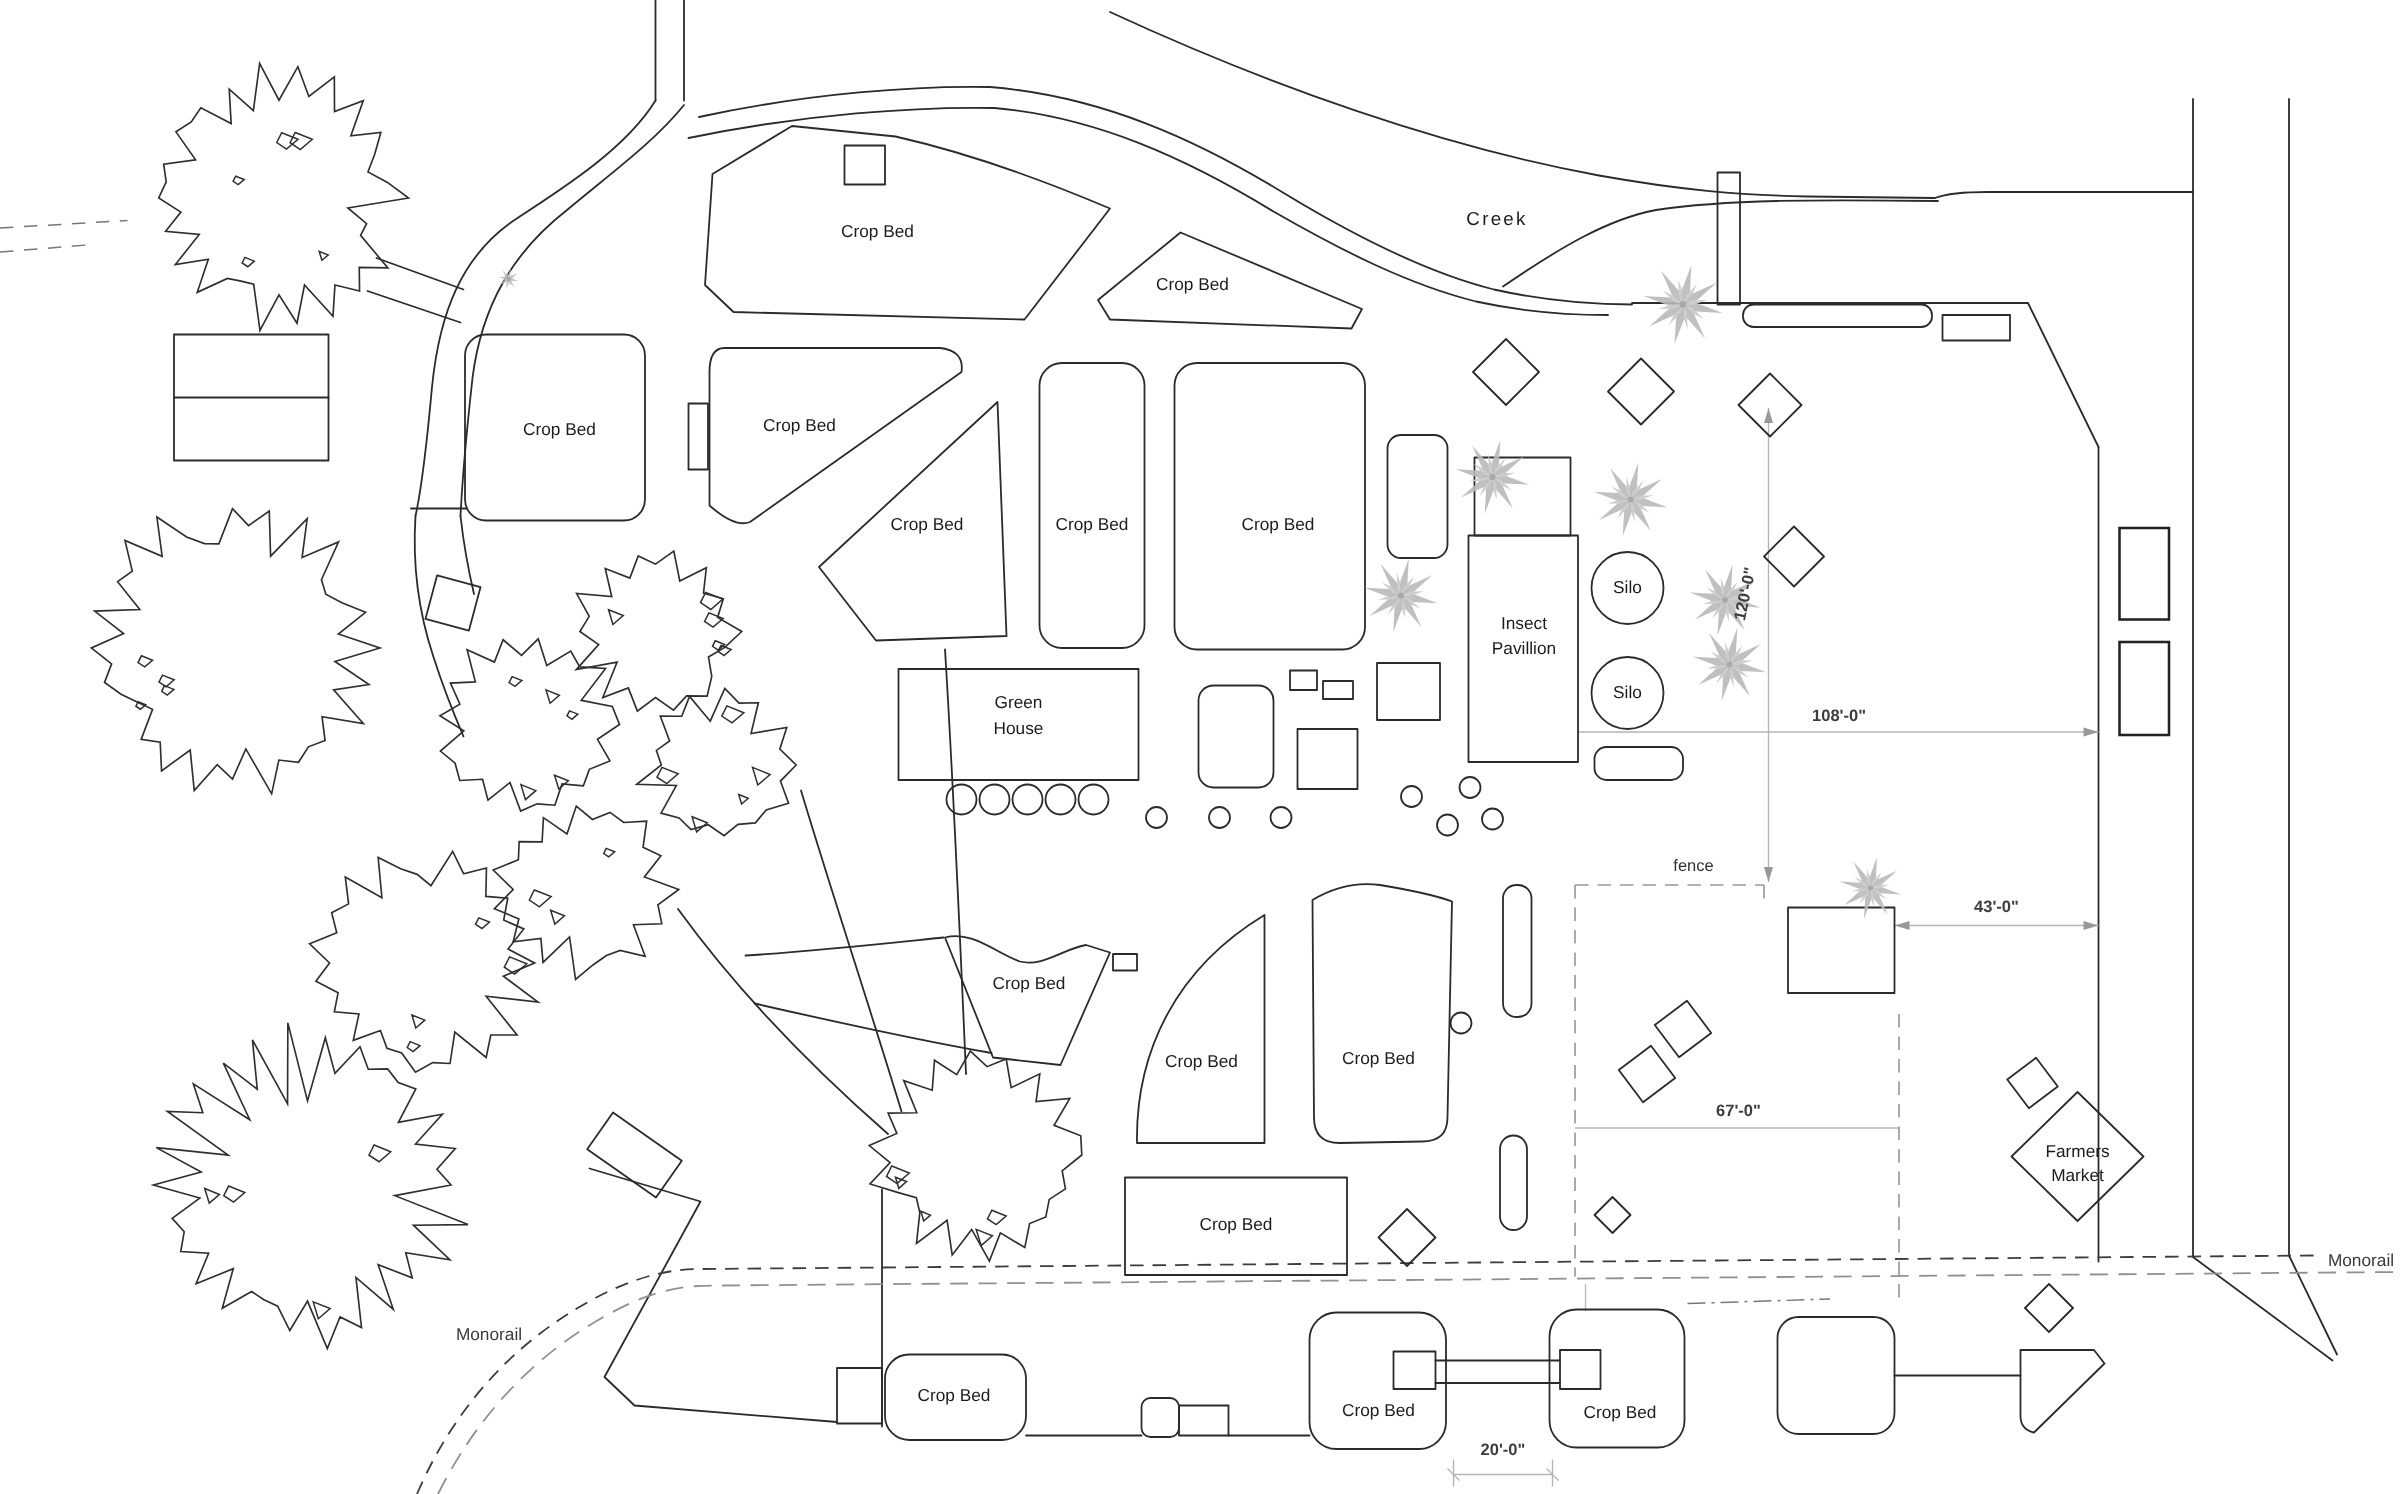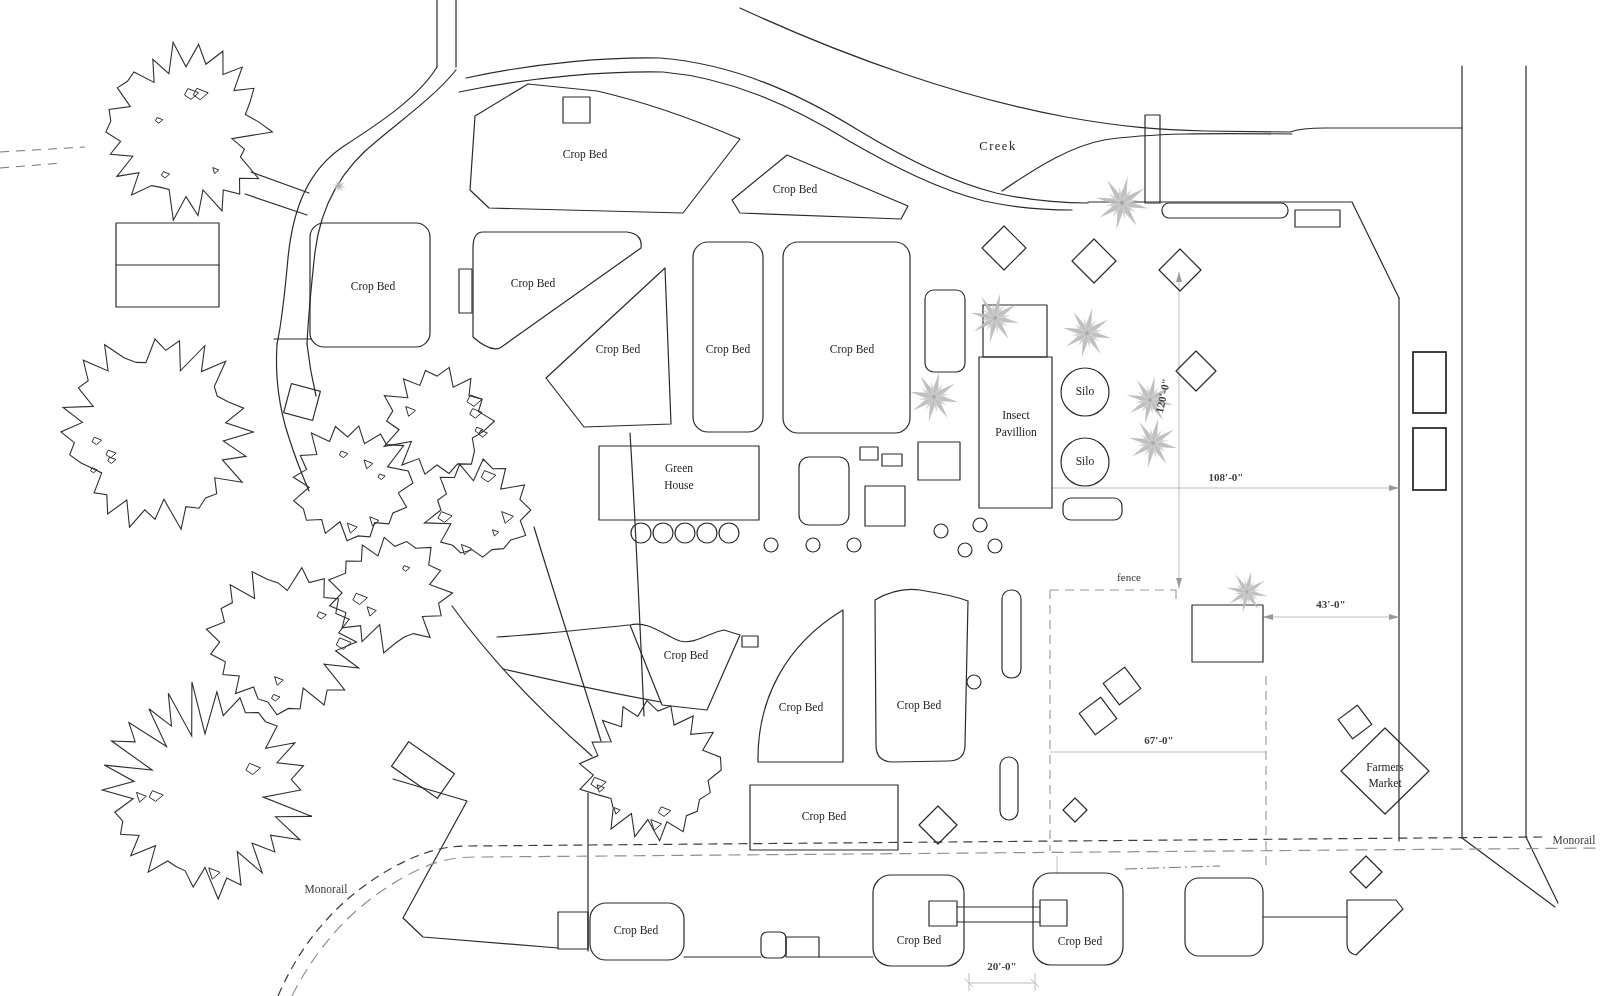--- a/index.html
+++ b/index.html
@@ -1,17 +1,17 @@
 <!DOCTYPE html>
 <html><head>
 <meta charset="utf-8">
 <style>
   html,body{margin:0;padding:0;background:#fff;}
   .stage{position:relative;width:1600px;height:996px;background:#ffffff;overflow:hidden;
-         font-family:Liberation Serif, serif;}
+         font-family:Liberation Sans, sans-serif;}
   svg{position:absolute;left:0;top:0;}
   .ink{stroke:#2b2b2b;stroke-width:1.2;fill:none;stroke-linejoin:round;stroke-linecap:round;}
   .thick{stroke:#222;stroke-width:1.7;fill:none;}
   .dimline{stroke:#b5b5b5;stroke-width:0.9;fill:none;}
   .fence{stroke:#999;stroke-width:1.1;fill:none;stroke-dasharray:9 6;}
   .faint{stroke:#bbb;stroke-width:0.9;fill:none;}
   .dashdot{stroke:#777;stroke-width:1;fill:none;stroke-dasharray:12 4 2 4;}
   .mono-front{stroke:#3c3c3c;stroke-width:1.2;fill:none;stroke-dasharray:9 6;}
   .mono-back{stroke:#909090;stroke-width:1.2;fill:none;stroke-dasharray:12 7;}
   .stub{stroke:#777;stroke-width:1;fill:none;stroke-dasharray:9 7;}

